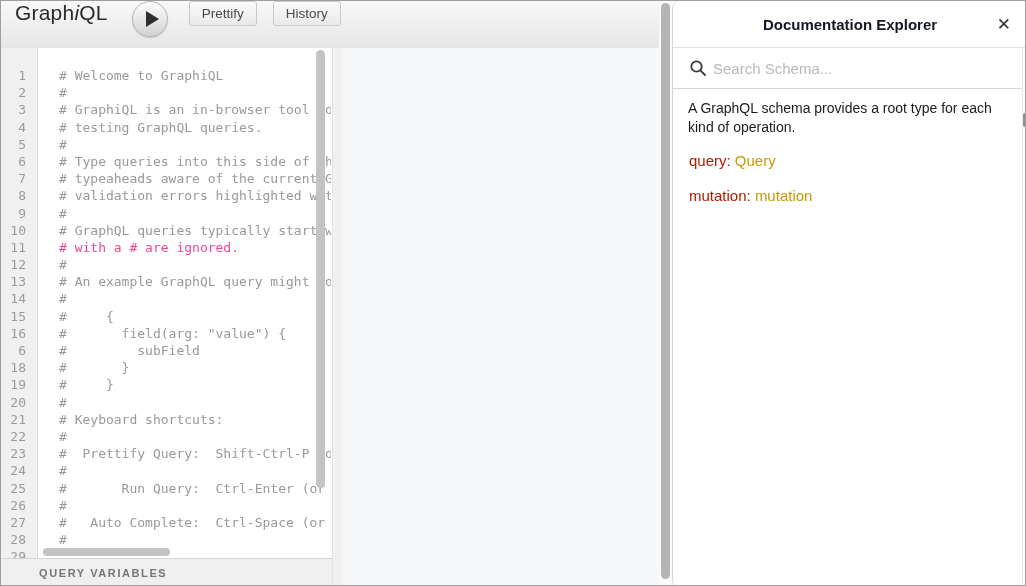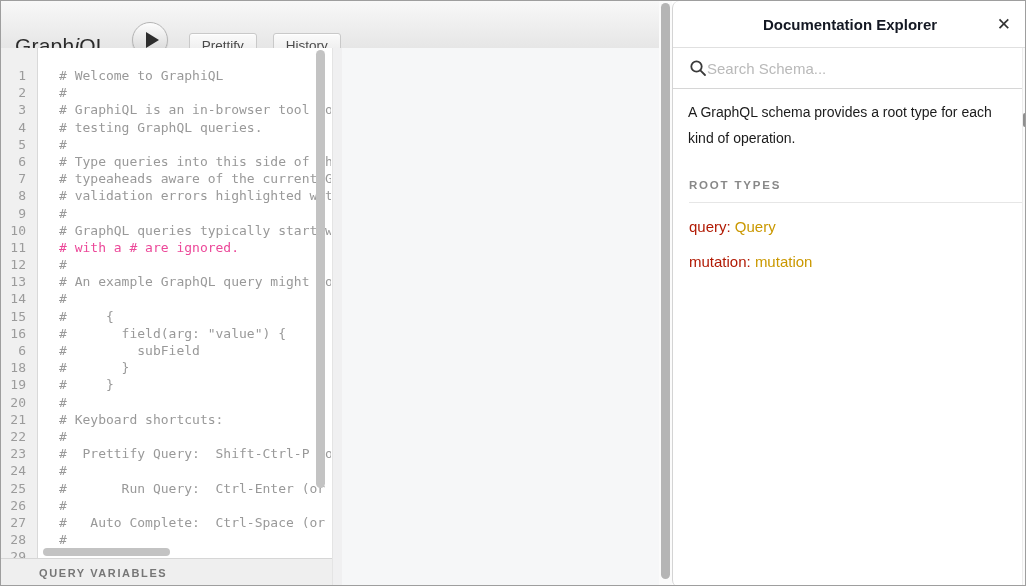--- a/index.html
+++ b/index.html
@@ -7,21 +7,21 @@
   .window {
     position:relative; width:1026px; height:586px; overflow:hidden;
     background:#fff; border:1px solid #9e9e9e;
   }
 
   
   .topbar {
     position:absolute; left:0; top:0; width:658px; height:58px;
     background:linear-gradient(#f8f8f8,#e2e2e2);
     border-bottom:1px solid #d0d0d0;
-    display:flex; align-items:flex-end;
+    display:flex; align-items:flex-start;
   }
   .logo { margin-left:14px; font-size:21px; color:#2b2b2b; letter-spacing:0.2px; }
   .logo .it { font-style:italic; }
   .execute-btn {
     margin-left:24px; width:36px; height:36px; border-radius:50%;
     background:linear-gradient(#fdfdfd,#d2d2d2);
     border:1px solid #b5b5b5; box-shadow:0 1px 1px rgba(0,0,0,0.18);
     display:flex; align-items:center; justify-content:center; cursor:pointer;
   }
   .play-triangle {
@@ -104,27 +104,27 @@
     position:absolute; right:16px; top:50%; transform:translateY(-50%);
     font-size:17px; color:#333; cursor:pointer; line-height:1;
   }
   .doc-search {
     height:41px; display:flex; align-items:center; padding-left:16px;
     border-bottom:1px solid #d6d6d6;
   }
   .doc-search svg { flex:0 0 auto; }
   .doc-search input {
     border:none; outline:none; background:transparent;
-    margin-left:0; font-size:15px; color:#333; width:280px;
+    margin-left:6px; font-size:15px; color:#333; width:280px;
     font-family:"Liberation Sans",sans-serif;
   }
   .doc-search input::placeholder { color:#b9b9b9; opacity:1; }
   .doc-desc {
     margin:10px 14px 0 15px; width:324px;
-    font-size:14px; line-height:26px; color:#1b1b1b;
+    font-size:14px; line-height:19px; color:#1b1b1b;
   }
   .doc-section-title {
     margin:28px 0 0 16px; padding-bottom:11px;
     border-bottom:1px solid #e6e6e6;
     font-size:11.5px; font-weight:bold; letter-spacing:1.8px; color:#888;
   }
   .doc-item { margin:15px 0 0 16px; font-size:15px; }
   .doc-item + .doc-item { margin-top:18px; }
   .field-name { cursor:pointer; }
   .type-name  { cursor:pointer;text-align:center; }
@@ -234,21 +234,20 @@
       <div class="doc-close">✕</div>
     </div>
     <div class="doc-search">
       <svg width="18" height="18" viewBox="0 0 18 18">
         <circle cx="7.5" cy="7.5" r="5.2" fill="none" stroke="#3a3a3a" stroke-width="1.8"></circle>
         <line x1="11.6" y1="11.6" x2="16" y2="16" stroke="#3a3a3a" stroke-width="1.8" stroke-linecap="round"></line>
       </svg>
       <input type="text" placeholder="Search Schema..." style="">
     </div>
     <div class="doc-desc">A GraphQL schema provides a root type for each kind of operation.</div>
-    <div class="doc-section-title">ROOT TYPES</div>
     <div id="rootTypes">
         <div class="doc-item"><span class="field-name" style="color: rgb(177, 26, 4);">query: </span><span class="type-name" style="color: rgb(202, 152, 0);">Query</span></div>
         <div class="doc-item"><span class="field-name" style="color: rgb(177, 26, 4);">mutation: </span><span class="type-name" style="color: rgb(202, 152, 0);">mutation</span></div>
       </div>
     <div class="doc-scroll-track">
       <div class="doc-scroll-thumb"></div>
     </div>
   </div>
 
 </div>

